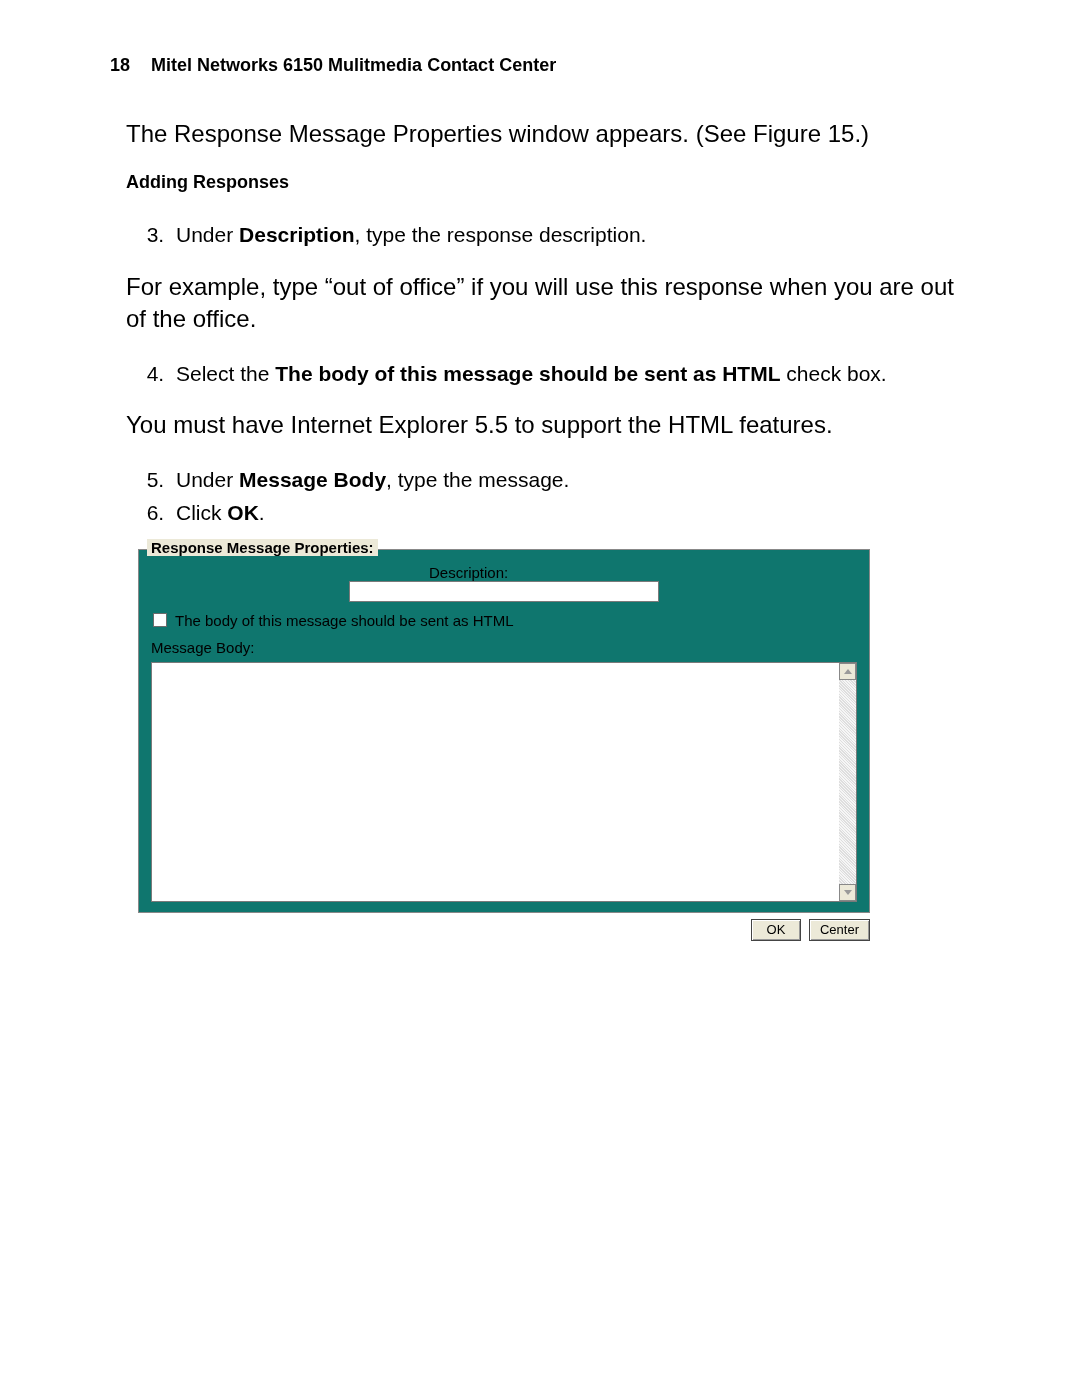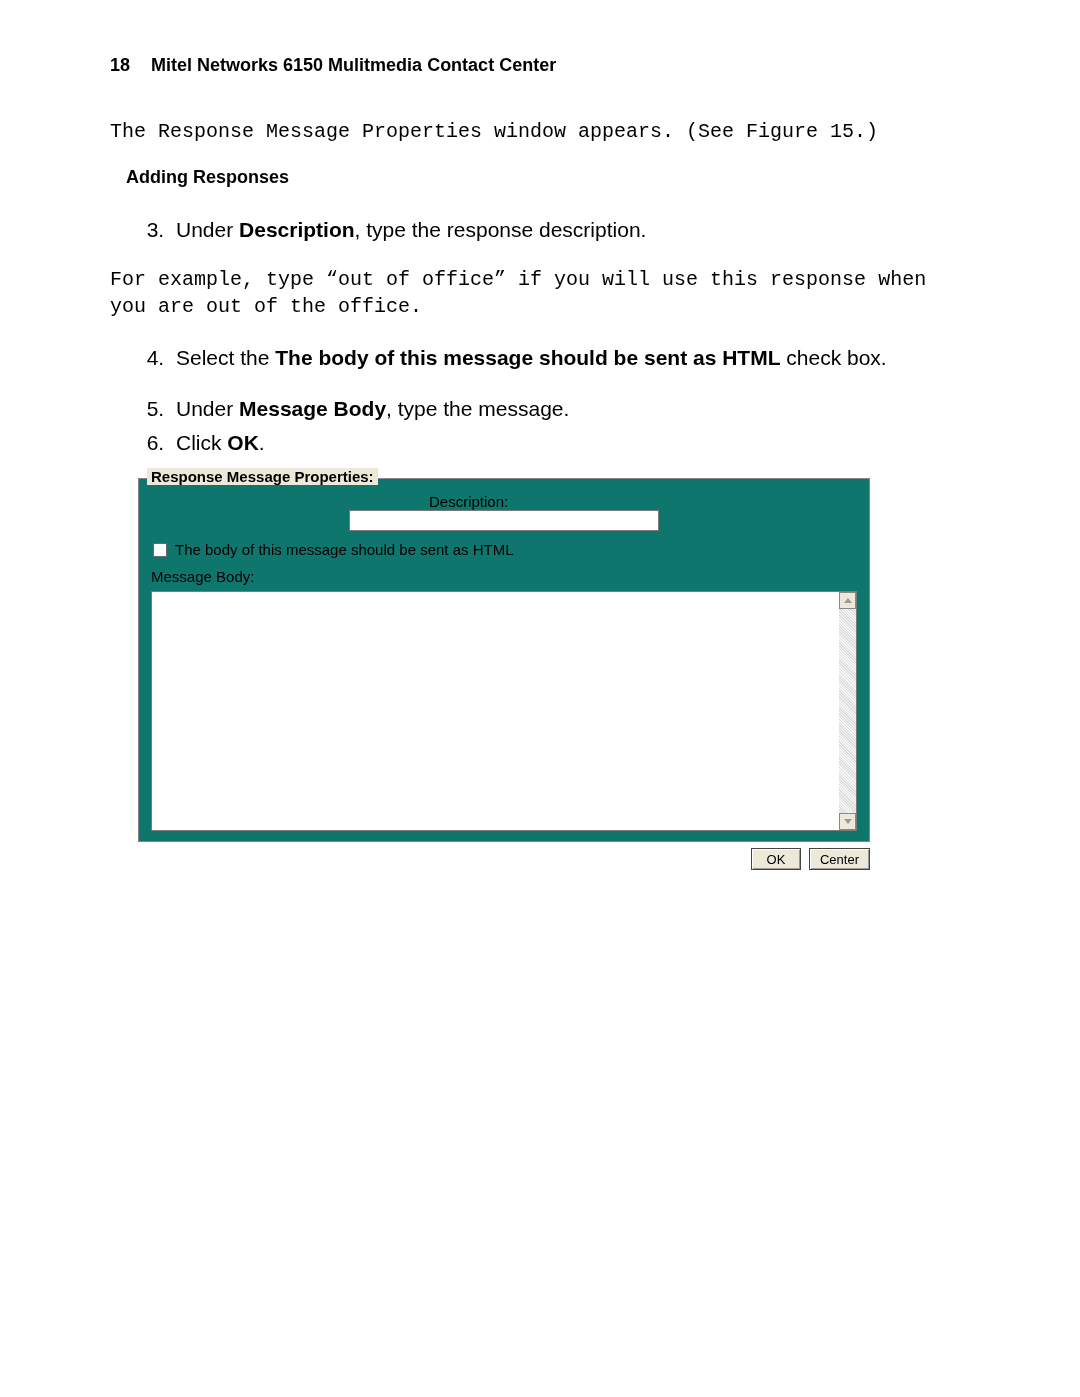--- a/index.html
+++ b/index.html
@@ -19,24 +19,24 @@
   .page-header {
     font-size: 18px;
     font-weight: bold;
     margin-bottom: 42px;
   }
   .page-num {
     display: inline-block;
     margin-right: 16px;
   }
   .body-serif {
-    font-family: Liberation Mono, monospace;
-    font-size: 20px;
+    font-family: Liberation Sans, sans-serif;
+    font-size: 24px;
     line-height: 1.35;
-    margin: 0 0 22px 0;
+    margin: 0 0 22px 16px;
   }
   .subheading {
     font-family: Verdana, Geneva, sans-serif;
     font-size: 18px;
     font-weight: bold;
     margin: 0 0 26px 16px;
   }
   ol.steps {
     margin: 0 0 20px 0;
     padding: 0 0 0 60px;
@@ -204,20 +204,21 @@
   </ol>
 
   <p class="body-serif">For example, type “out of office” if you will use this response when you are out of the office.</p>
 
   <ol class="steps" start="4">
     <li>
       <span>Select the </span><b>The body of this message should be sent as HTML</b><span> check box.</span>
     </li>
   </ol>
 
+  <p class="body-serif">You must have Internet Explorer 5.5 to support the HTML features.</p>
 
   <ol class="steps" start="5">
     <li>
       <span>Under </span><b>Message Body</b><span>, type the message.</span>
     </li>
     <li>
       <span>Click </span><b>OK</b><span>.</span>
     </li>
   </ol>
 

